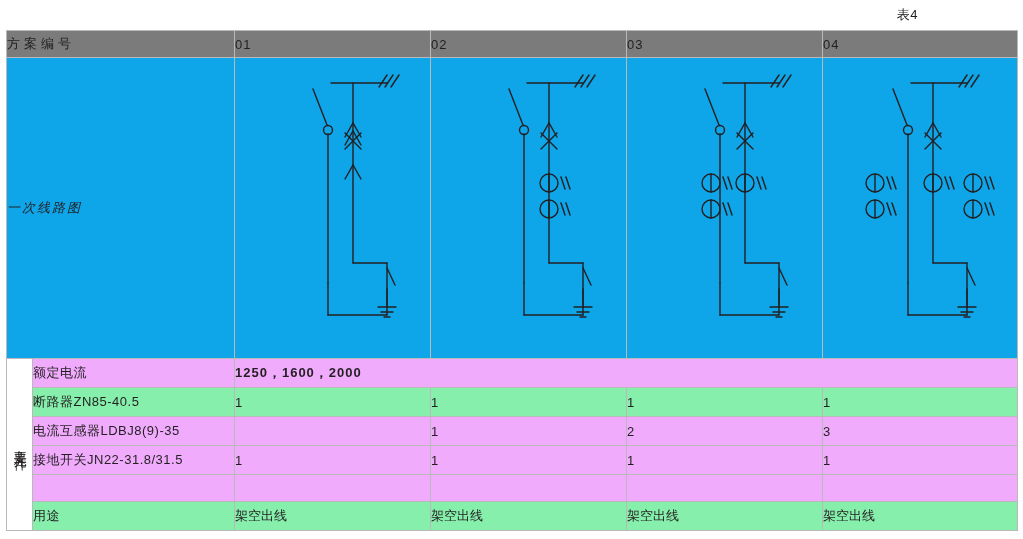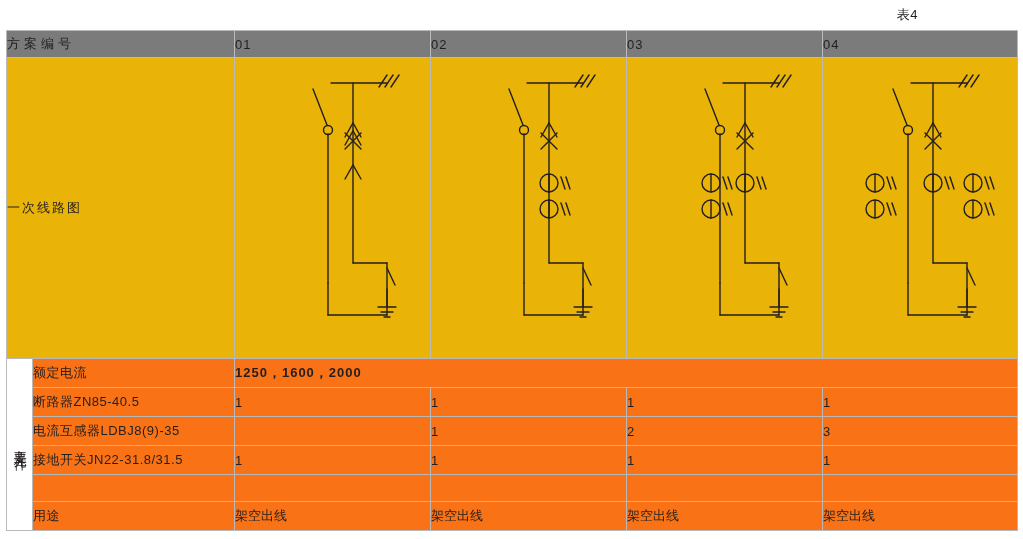--- a/index.html
+++ b/index.html
@@ -52,43 +52,44 @@
     font-size: 13.5px;
     letter-spacing: 1px;
     border: 1px solid #9a9a9a;
   }
   .hdr td.first {
     letter-spacing: 4px;
   }
   
   .diagram-row td {
     height: 300px;
-    background: #eab308;
+    background: #0ea5e9;
+    font-style: italic;
   }
   .diagram-label {
     font-size: 13.5px;
     letter-spacing: 2px;
   }
   .svg-cell {
     position: relative;
   }
   .svg-cell svg {
     display: block;
     margin: 0 auto;
   }
   
   .spec td {
     height: 28px;
     font-size: 12.5px;
   }
   .rowband {
-    background: #f97316;
+    background: #f0abfc;
   }
   .rowplain {
-    background: #f97316;
+    background: #86efac;
   }
   .label-cell {
     text-align: center;
     letter-spacing: 0.5px;
   }
   .vert-cell {
     width: 26px;
     background: #ffffff;
     padding: 0;
   }

